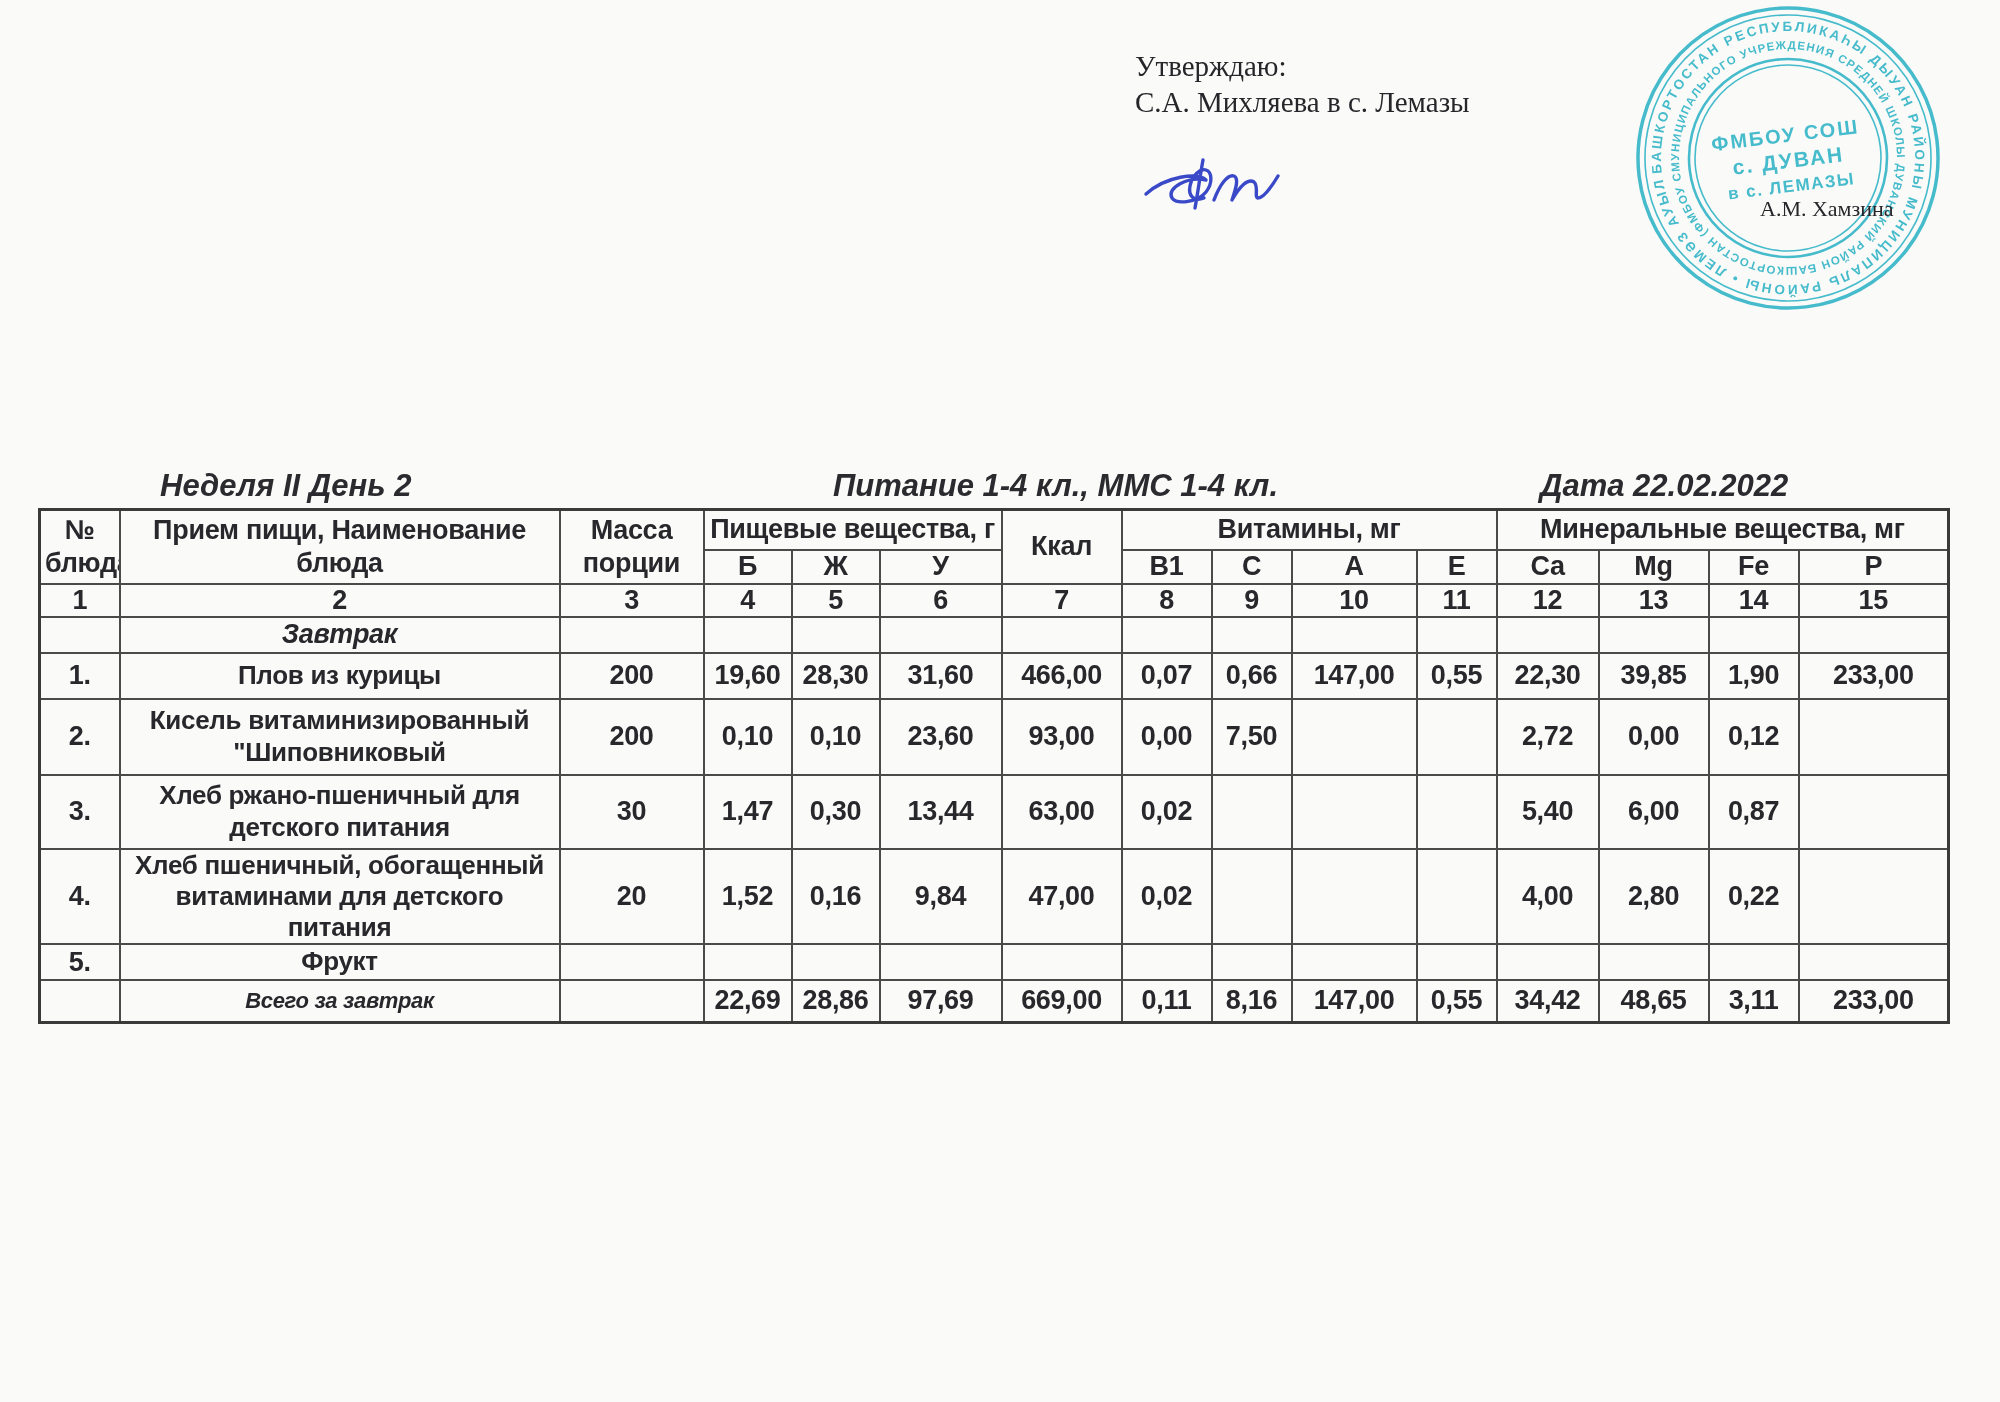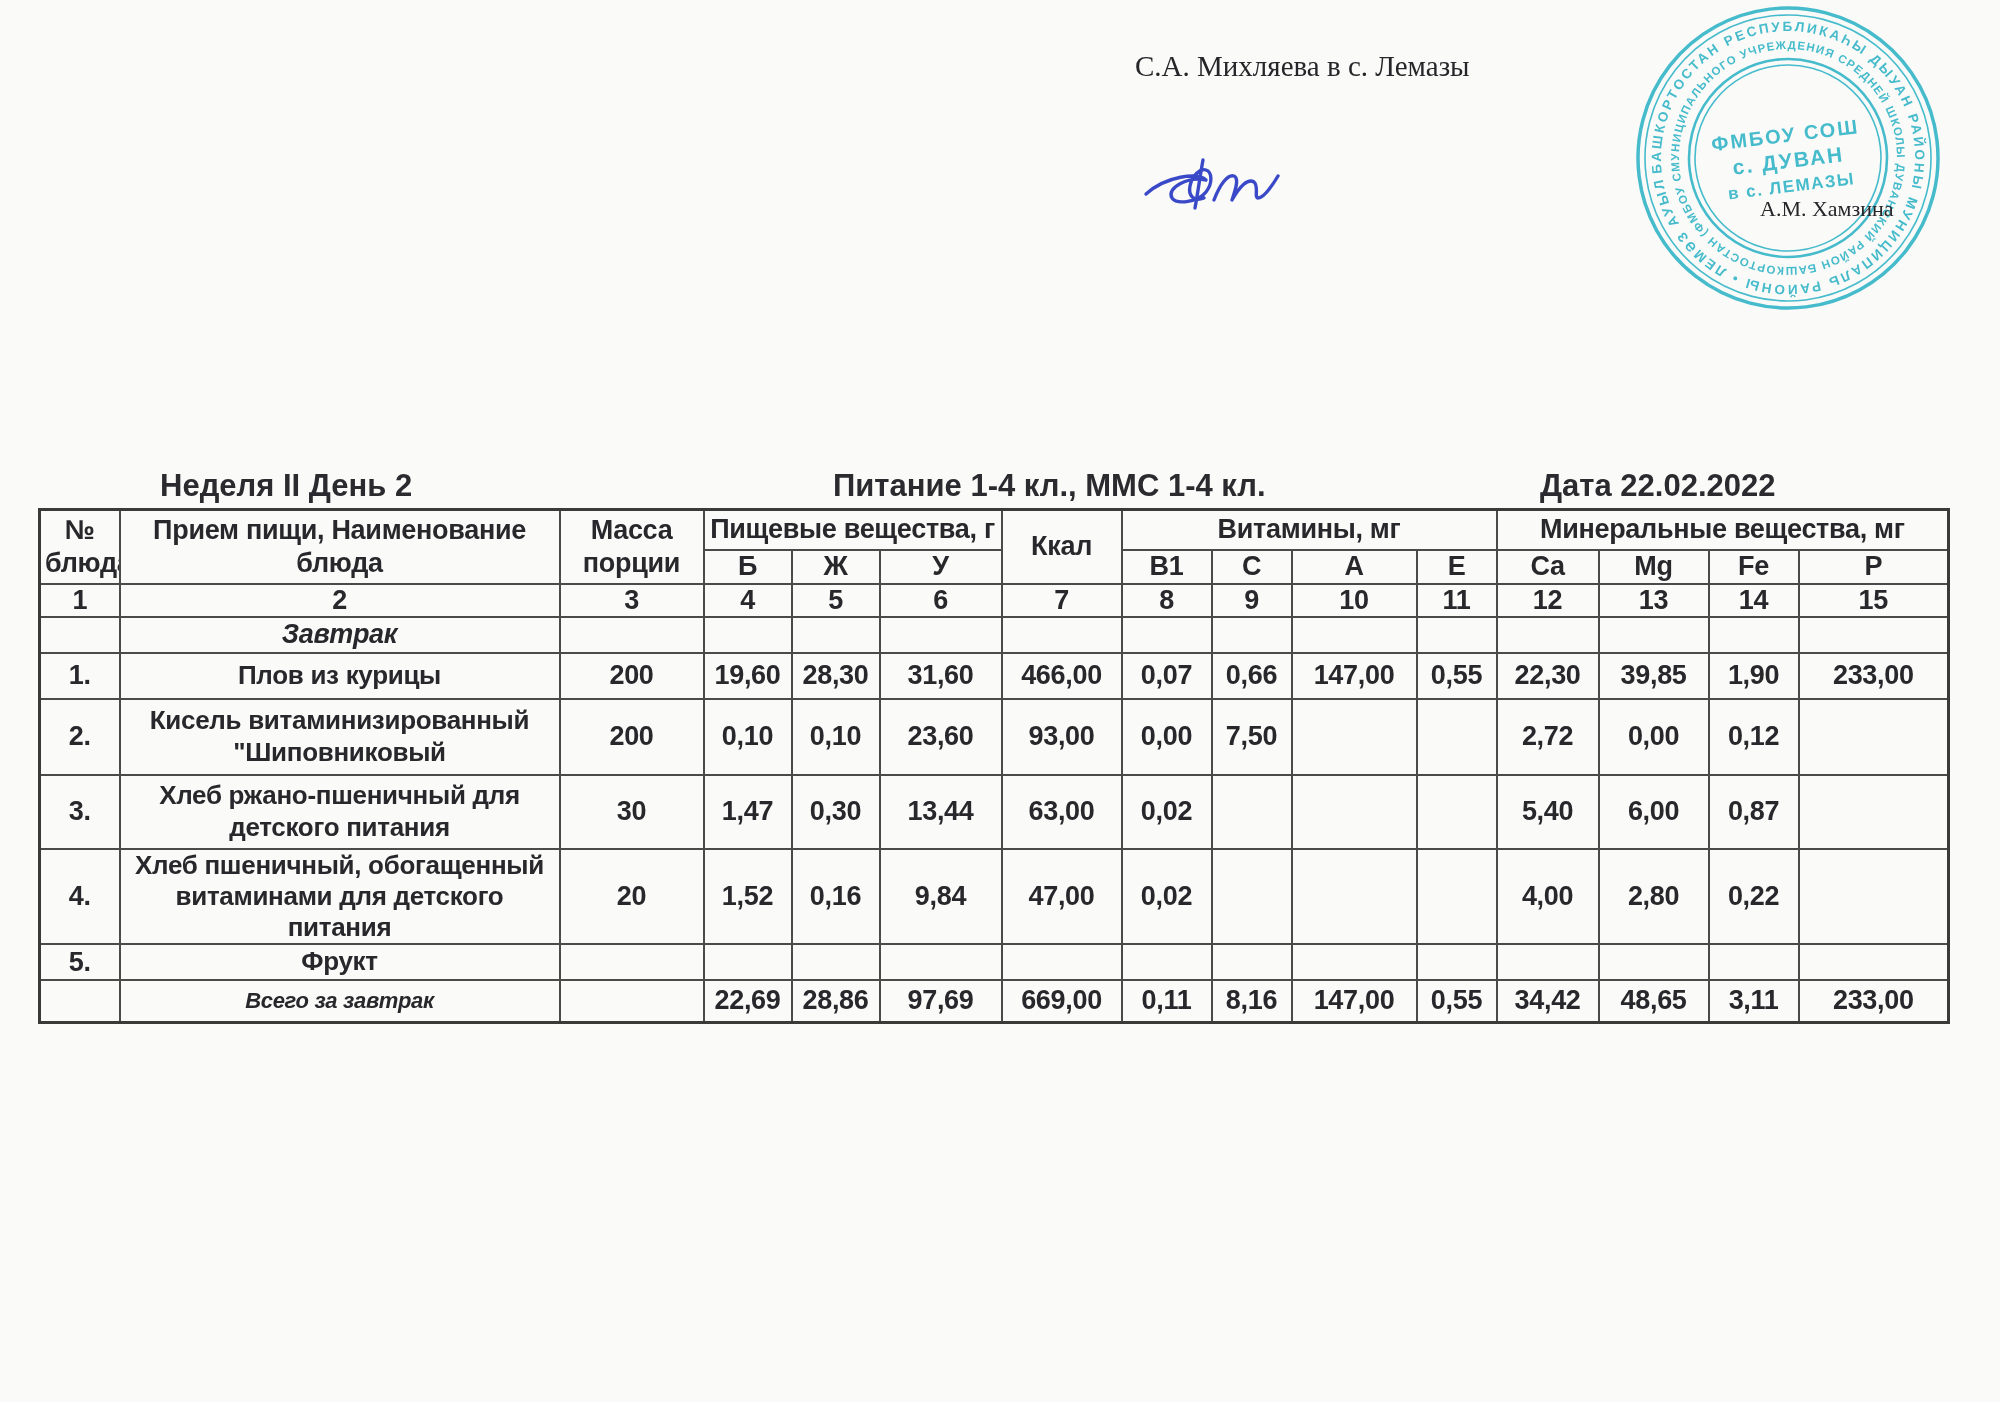--- a/index.html
+++ b/index.html
@@ -30,21 +30,21 @@
     z-index:1;opacity:.88;transform:rotate(-7deg);
   }
   .stamp text{font-family:"Liberation Sans", sans-serif;fill:#2eb3c6;font-weight:bold;}
   
   .signature{
     position:absolute;left:1140px;top:142px;width:170px;height:80px;z-index:4;
   }
   
   .titlerow span{
     position:absolute;top:468px;
-    font-size:31px;font-weight:bold;
+    font-size:31px;font-weight:bold;font-style:italic;
     color:#2b2b2f;white-space:nowrap;z-index:2;
   }
   .t-week{left:160px;}
   .t-meal{left:833px;}
   .t-date{left:1540px;}
   
   table.menu{
     position:absolute;left:38px;top:508px;
     width:1909px;border-collapse:collapse;table-layout:fixed;
     font-size:27px;font-weight:bold;color:#28282c;letter-spacing:-0.3px;
@@ -61,20 +61,21 @@
   tr.r3{height:74px;} tr.r4{height:86px;} tr.r5{height:36px;} tr.tot{height:42px;}
   td.name{ text-align:left;padding-left:10px;font-size:26px;line-height:1.2;}
   td.section-cell{font-style:italic;text-align:center;font-size:27px;}
   td.total-label{font-style:italic;text-align:left;padding-left:12px;font-size:22px;}
   .h2line{line-height:1.2;}
 </style>
 </head>
 <body>
 
 <div class="approval">
+  <div>Утверждаю:</div>
   <div>С.А. Михляева в с.  Лемазы</div>
 </div>
 <div class="signer">А.М. Хамзина</div>
 
 <svg class="stamp" viewBox="0 0 312 312">
   <g fill="none" stroke="#2eb3c6">
     <circle cx="156" cy="156" r="150" stroke-width="3.5"></circle>
     <circle cx="156" cy="156" r="143" stroke-width="1.6"></circle>
     <circle cx="156" cy="156" r="99" stroke-width="2.6"></circle>
     <circle cx="156" cy="156" r="93" stroke-width="1.6"></circle>

